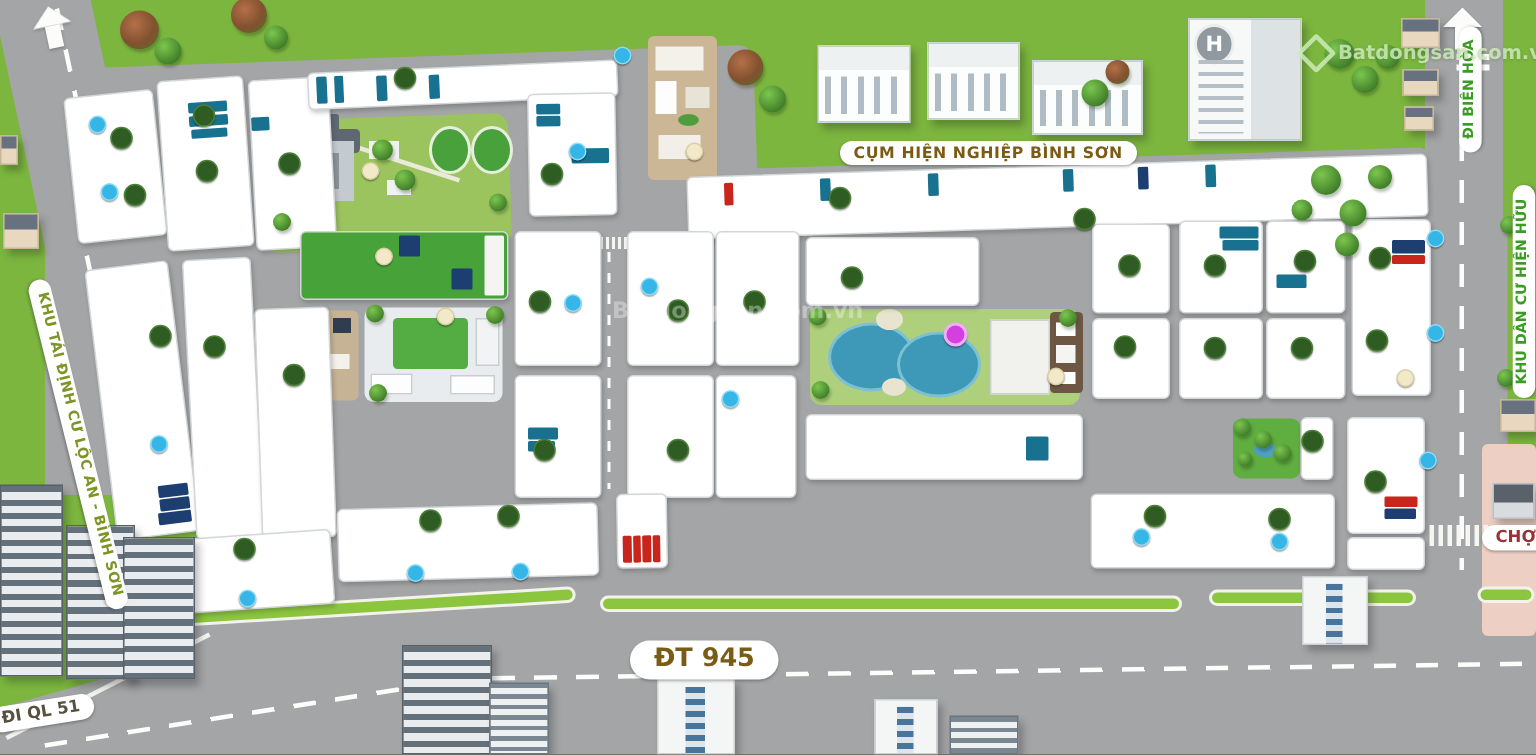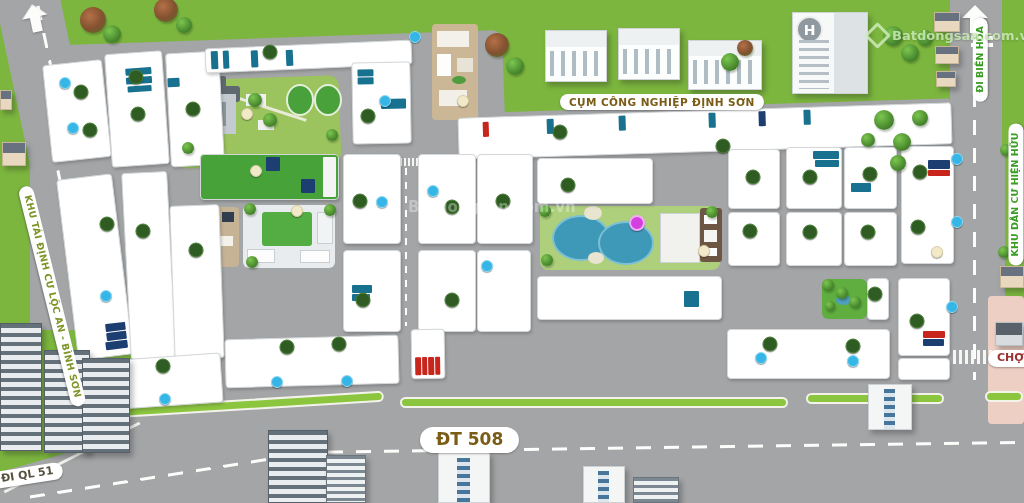--- a/index.html
+++ b/index.html
@@ -61,22 +61,22 @@
 #lbl-cho{left:988px;top:350px;font-size:11px;color:#993333}
 #wm1{left:868px;top:26px;display:flex;align-items:center;gap:5px;color:rgba(205,235,185,.85);
   font-size:13px;font-weight:bold;z-index:50;text-shadow:0 1px 2px rgba(60,90,40,.3)}
 .wm-logo{width:13px;height:13px;border:3px solid rgba(205,235,185,.85);transform:rotate(45deg);border-radius:2px}
 #wm2{left:408px;top:198px;font-size:15px;font-weight:bold;color:rgba(255,255,255,.35);z-index:50}
 </style>
 </head>
 <body>
 
 <div id="map">
-  <div class="pill" id="lbl-industrial">CỤM CÔNG NGHIỆP ĐỊNH SƠN</div>
-  <div class="pill" id="lbl-dt769">ĐT 508</div>
+  <div class="pill" id="lbl-industrial">CỤM HIỆN NGHIỆP BÌNH SƠN</div>
+  <div class="pill" id="lbl-dt769">ĐT 945</div>
   <div class="pill" id="lbl-ql51">ĐI QL 51</div>
   <div class="pill" id="lbl-resettle">KHU TÁI ĐỊNH CƯ LỘC AN - BÌNH SƠN</div>
   <div class="pill" id="lbl-existing">KHU DÂN CƯ HIỆN HỮU</div>
   <div class="pill" id="lbl-bienhoa">ĐI BIÊN HÒA</div>
   <div class="pill" id="lbl-cho">CHỢ</div>
   <div id="wm1">
     <span class="wm-logo"></span>
     <span>Batdongsan.com.vn</span>
   </div>
   <div id="wm2">Batdongsan.com.vn</div>

